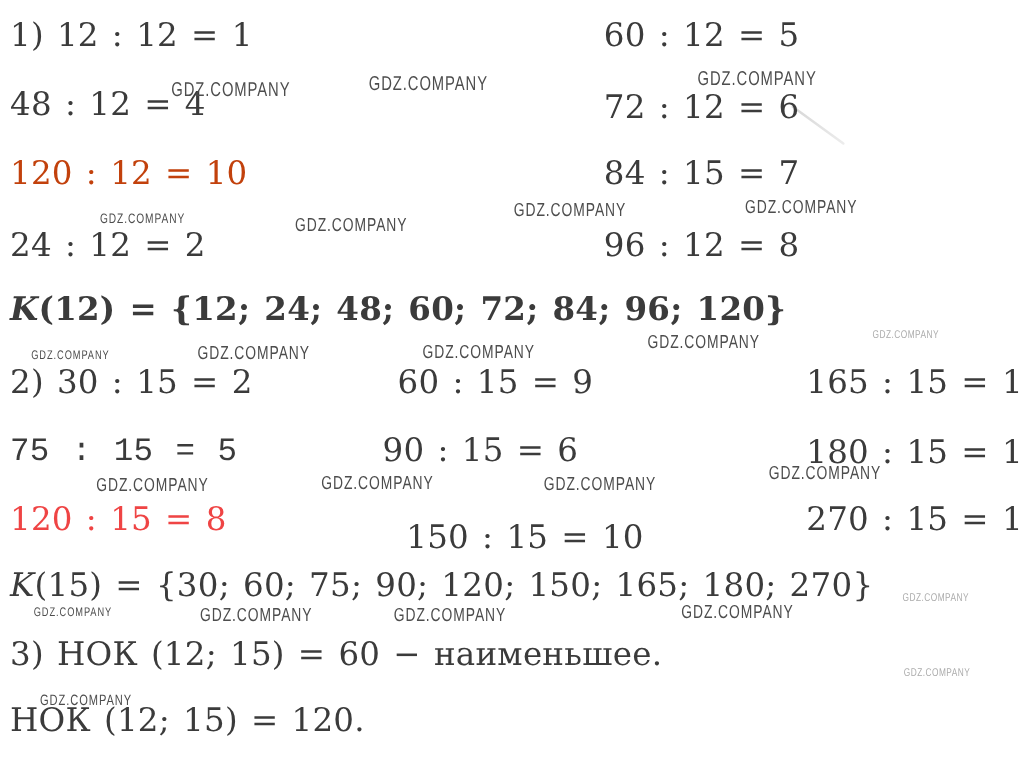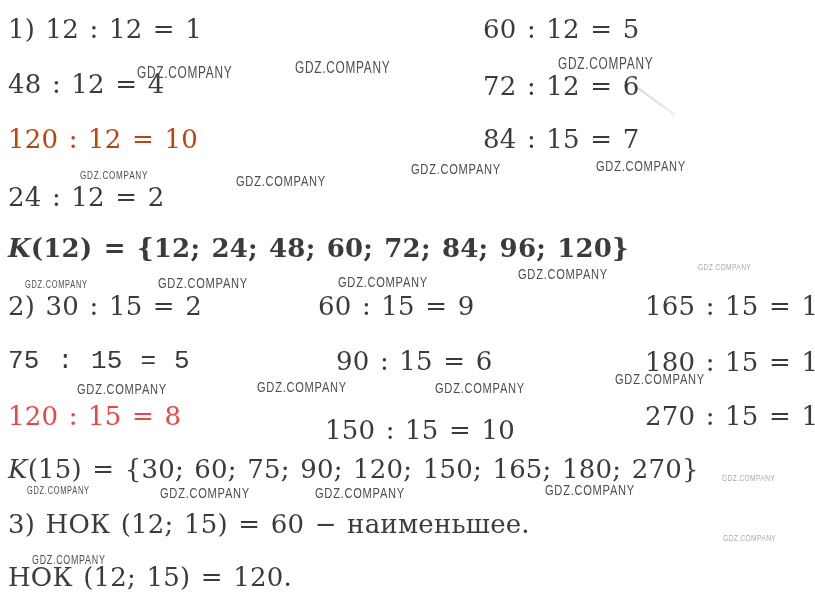--- a/index.html
+++ b/index.html
@@ -51,26 +51,27 @@
 
 <div class="page" style="background: rgb(255, 255, 255);">
   <div class="artifact"></div>
 <div class="eq" style="left: 8px; top: 16px; color: rgb(59, 59, 59);">1) 12 : 12 = 1</div>
     <div class="eq" style="left: 483px; top: 16px; color: rgb(59, 59, 59);">60 : 12 = 5</div>
     <div class="eq" style="left: 8px; top: 71px; color: rgb(59, 59, 59);">48 : 12 = 4</div>
     <div class="eq" style="left: 483px; top: 73px; color: rgb(59, 59, 59);">72 : 12 = 6</div>
     <div class="eq" style="left: 8px; top: 126px; color: #c2410c;">120 : 12 = 10</div>
     <div class="eq" style="left: 483px; top: 126px; color: rgb(59, 59, 59);">84 : 15 = 7</div>
     <div class="eq" style="left: 8px; top: 184px; color: rgb(59, 59, 59);">24 : 12 = 2</div>
+    <div class="eq" style="left: 483px; top: 184px; color: rgb(59, 59, 59);">96 : 12 = 8</div>
     <div class="eq" style="left: 8px; top: 235px; color: rgb(59, 59, 59); font-weight: bold;"><span class="it">K</span><span>(12) = {12; 24; 48; 60; 72; 84; 96; 120}</span></div>
     <div class="eq" style="left: 8px; top: 293px; color: rgb(59, 59, 59);">2) 30 : 15 = 2</div>
     <div class="eq" style="left: 318px; top: 293px; color: rgb(59, 59, 59);">60 : 15 = 9</div>
     <div class="eq" style="left: 645px; top: 293px; color: rgb(59, 59, 59);">165 : 15 = 11</div>
     <div class="eq" style="left: 8px; top: 348px; color: rgb(59, 59, 59); font-family: Liberation Mono, monospace;">75 : 15 = 5</div>
-    <div class="eq" style="left: 336px; top: 348px; color: rgb(59, 59, 59);">90 : 15 = 6</div>
+    <div class="eq" style="left: 306px; top: 348px; color: rgb(59, 59, 59);">90 : 15 = 6</div>
     <div class="eq" style="left: 645px; top: 349px; color: rgb(59, 59, 59);">180 : 15 = 12</div>
     <div class="eq" style="left: 8px; top: 403px; color: #ef4444;">120 : 15 = 8</div>
     <div class="eq" style="left: 325px; top: 404px; color: rgb(59, 59, 59); margin-top: 13px;">150 : 15 = 10</div>
     <div class="eq" style="left: 645px; top: 403px; color: rgb(59, 59, 59);">270 : 15 = 18</div>
     <div class="eq" style="left: 8px; top: 456px; color: rgb(59, 59, 59);"><span class="it">K</span><span>(15) = {30; 60; 75; 90; 120; 150; 165; 180; 270}</span></div>
     <div class="eq" style="left: 8px; top: 511px; color: rgb(59, 59, 59);">3) НОК (12; 15) = 60 − наименьшее.</div>
     <div class="eq" style="left: 8px; top: 564px; color: rgb(59, 59, 59);">НОК (12; 15) = 120.</div>
     <div class="wm" style="left: 137px; top: 65px; font-size: 16px; color: rgb(77, 77, 77);">GDZ.COMPANY</div>
     <div class="wm" style="left: 295px; top: 60px; font-size: 16px; color: rgb(77, 77, 77);">GDZ.COMPANY</div>
     <div class="wm" style="left: 558px; top: 56px; font-size: 16px; color: rgb(77, 77, 77);">GDZ.COMPANY</div>

